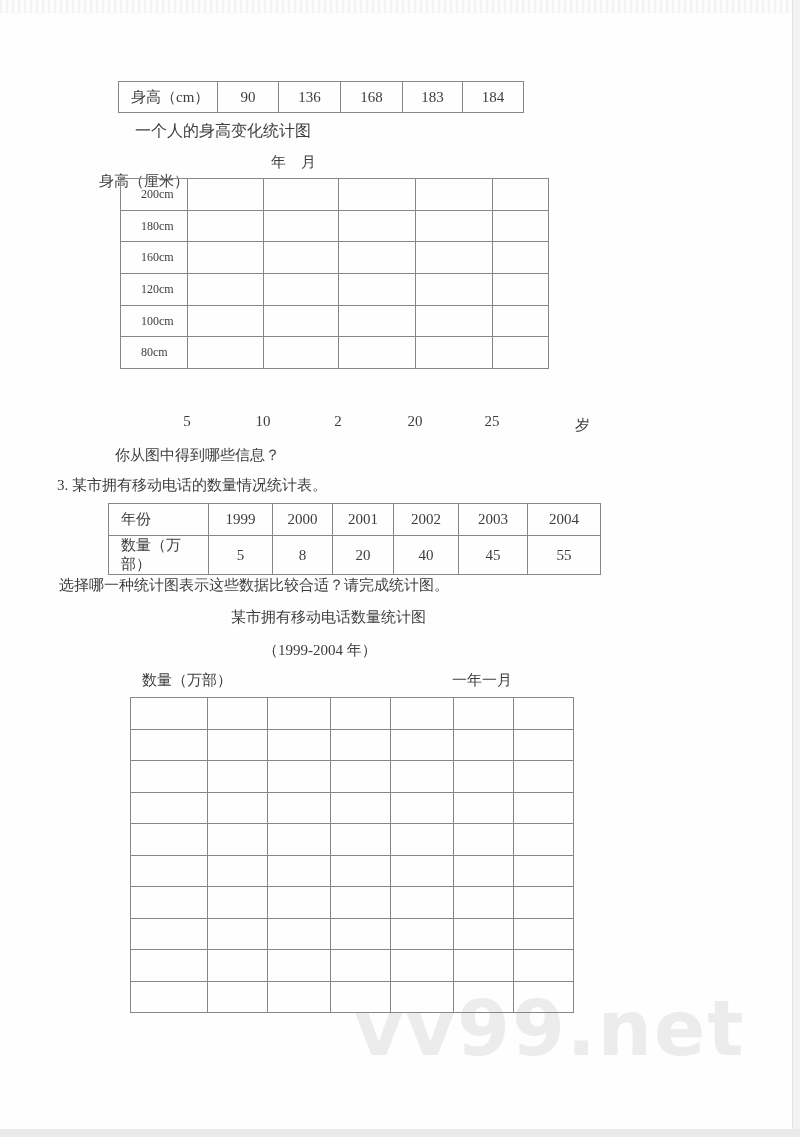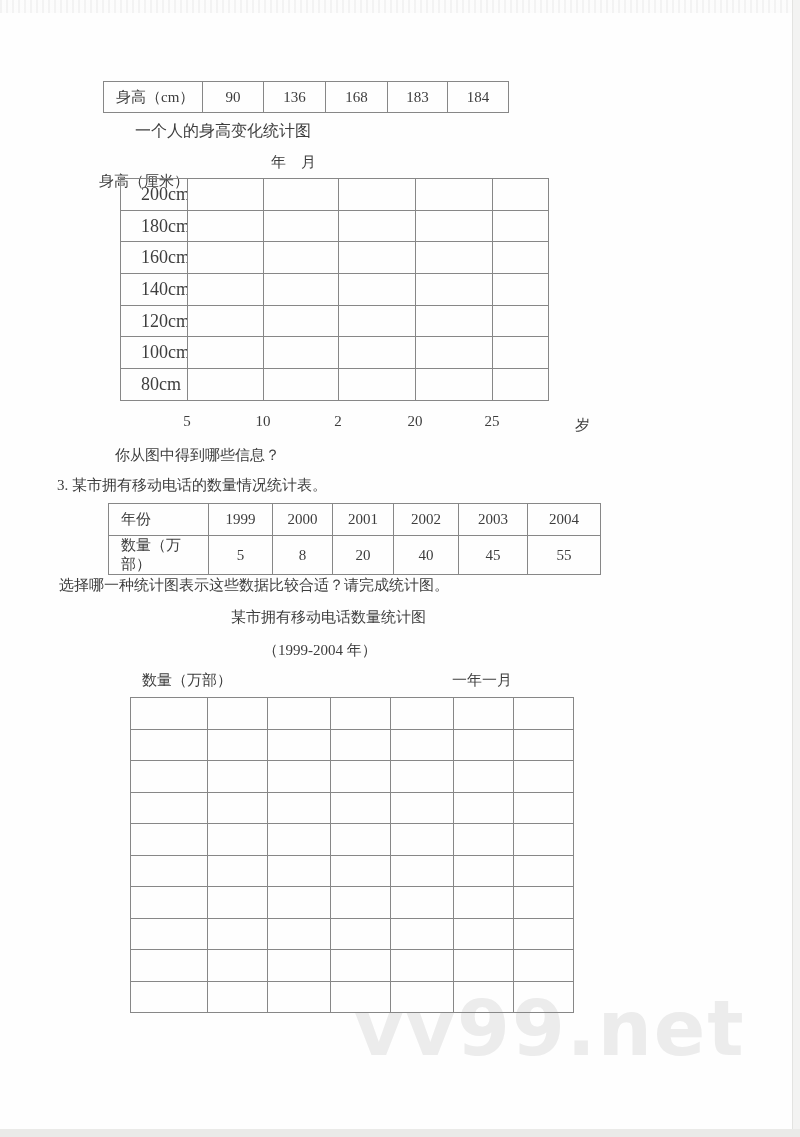--- a/index.html
+++ b/index.html
@@ -29,21 +29,21 @@
   table { border-collapse:collapse; table-layout:fixed; position:absolute; z-index:2; background:transparent; }
   td {
     border:1px solid #878787; text-align:center; vertical-align:middle;
     font-size:15px; color:#3d3d3d; padding:0; overflow:hidden;
   }
   td:first-child { text-align:left; padding-left:12px; }
 
   .height-table tr { height:31px; }
   .phone-table  tr { height:32px; }
   .chart1 tr { height:31.7px; }
-  .chart1 td:first-child { font-size:18px;padding-left:20px; }
+  .chart1 td:first-child { font-size:12px;padding-left:20px; }
   .chart2 tr { height:31.5px; }
 
   .caption { font-size:16px; }
   .chart2-title { font-size:15px; }
 
   .xtick { position:absolute; width:30px; text-align:center; font-size:15px; top:413px; z-index:2; }
 
   .watermark {
     position:absolute; left:354px; top:984px; z-index:1;
     font-family:"DejaVu Sans","Liberation Sans",sans-serif;
@@ -52,21 +52,21 @@
 </style>
 </head>
 <body>
 
 <div class="page">
 
   <div class="top-texture"></div>
 
   <div class="watermark">vv99.net</div>
 
-  <table class="height-table" style="left:103px; top:81px; width:405px;">
+  <table class="height-table" style="left:118px; top:81px; width:405px;">
     <colgroup>
       <col style="width:99px">
         <col style="width:61px">
         <col style="width:62px">
       <col style="width:62px">
         <col style="width:60px">
         <col style="width:61px">
     </colgroup>
   <tbody>
         <tr>
@@ -114,28 +114,20 @@
         </tr>
         <tr>
           <td>160cm</td>
           <td></td>
           <td></td>
           <td></td>
           <td></td>
           <td></td>
         </tr>
         <tr>
-          <td>140cm</td>
-          <td></td>
-          <td></td>
-          <td></td>
-          <td></td>
-          <td></td>
-        </tr>
-        <tr>
           <td>120cm</td>
           <td></td>
           <td></td>
           <td></td>
           <td></td>
           <td></td>
         </tr>
         <tr>
           <td>100cm</td>
           <td></td>

